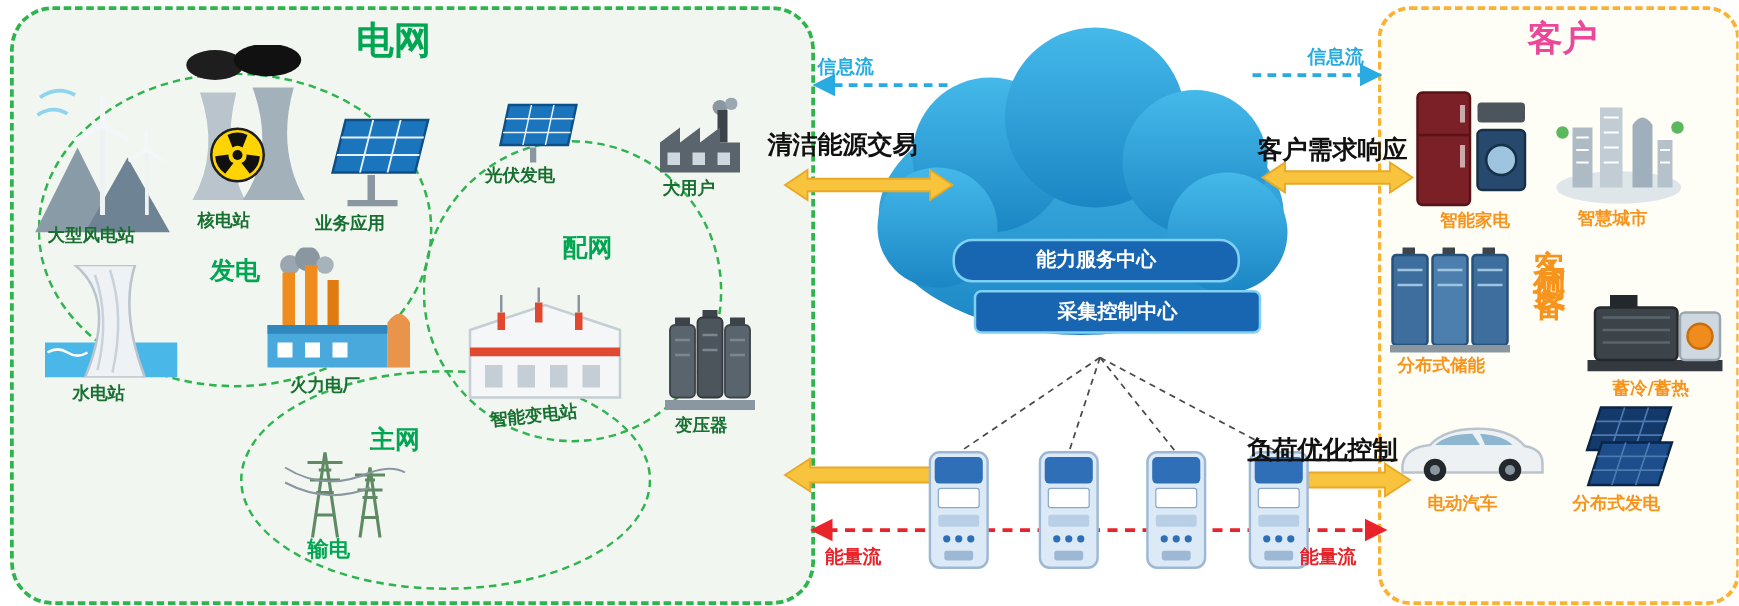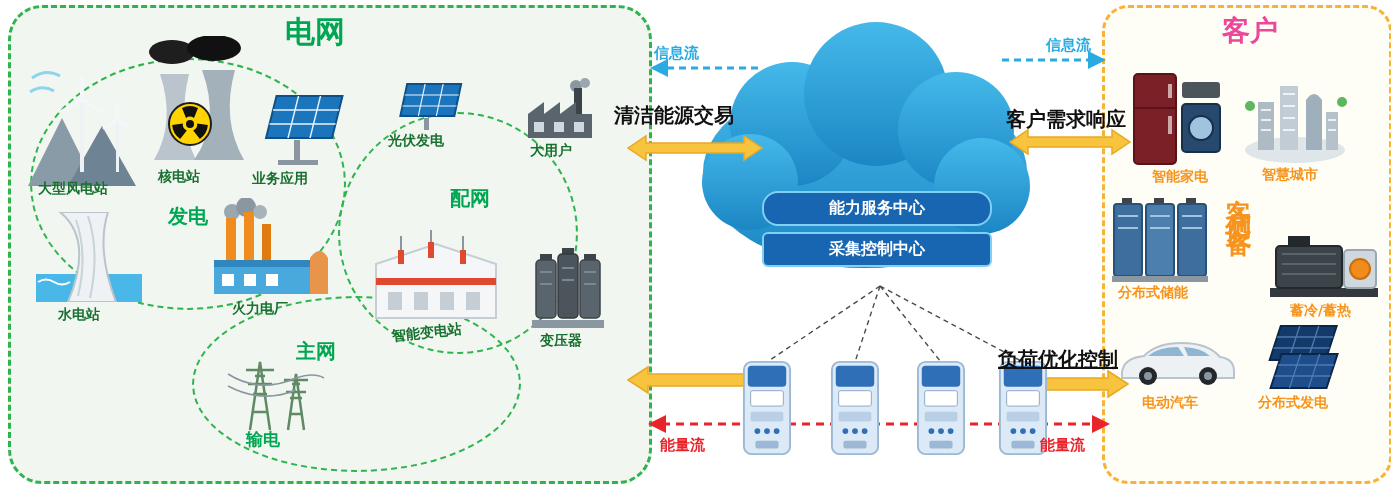--- a/index.html
+++ b/index.html
@@ -214,21 +214,21 @@
         <ellipse cx="185" cy="152" rx="162" ry="96"></ellipse>
         <circle cx="112" cy="104" r="62"></circle>
         <circle cx="196" cy="74" r="72"></circle>
         <circle cx="276" cy="110" r="58"></circle>
         <circle cx="70" cy="162" r="48"></circle>
         <circle cx="302" cy="166" r="48"></circle>
       </g>
     </svg>
   </div>
   <div class="module-bar" style="top:191px;border-radius:16px;">能力服务中心</div>
-  <div class="module-bar" style="top:232px;">采集控制中心</div>
+  <div class="module-bar" style="top:232px;margin-left:17px;">采集控制中心</div>
 
   <svg class="overlay" viewBox="0 0 1391 485">
 
     <g stroke="#4a4a4a" stroke-width="1.4" stroke-dasharray="5 4">
       <line x1="880" y1="286" x2="767" y2="362"></line>
       <line x1="880" y1="286" x2="855" y2="362"></line>
       <line x1="880" y1="286" x2="941" y2="362"></line>
       <line x1="880" y1="286" x2="1023" y2="362"></line>
     </g>
 

